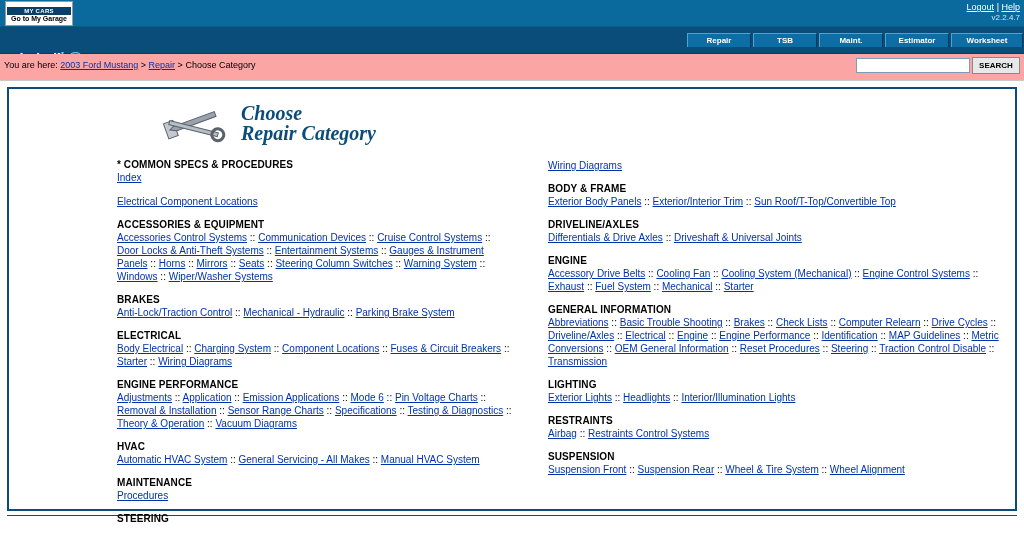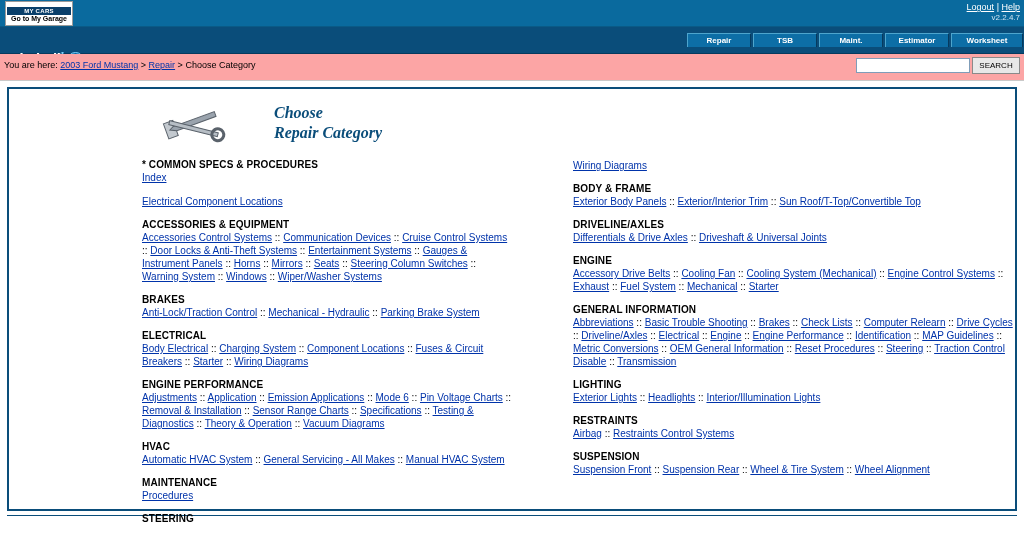--- a/index.html
+++ b/index.html
@@ -64,42 +64,42 @@
   .crumb a{color:#0033aa;}
   .searchbox{
     position:absolute;right:4px;top:3px;display:flex;align-items:center;
   }
   .searchbox input{
     width:108px;height:13px;font-size:9px;border:1px solid #7f9db9;padding:0 2px;
     font-family:"Liberation Sans", sans-serif;
   }
   .searchbox .sbtn{
     margin-left:2px;height:15px;min-width:40px;background:#e8e8e8;border:1px solid #8a8a8a;
-    font-size:8px;font-weight:normal;text-align:center;line-height:15px;padding:0 3px;cursor:pointer;
+    font-size:8px;font-weight:bold;text-align:center;line-height:15px;padding:0 3px;cursor:pointer;
   }
   
   .outer{
     margin:6px 7px 0 7px;border:2px solid #0a4d7a;height:420px;background:#fff;position:relative;
   }
   .titlewrap{
     padding:14px 0 6px 150px;display:flex;align-items:center;gap:10px;
   }
   .wrench{width:72px;height:40px;position:relative;}
   .wrench svg{position:absolute;left:0;top:0;}
   .choosetitle{
     font-family:"Liberation Serif", serif;
-    font-style:italic;font-weight:bold;color:#0a4d7a;font-size:16px;line-height:20px;margin-left:33px;
+    font-style:italic;font-weight:bold;color:#0a4d7a;font-size:20px;line-height:20px;
   }
   .cols{
     display:flex;padding:10px 0 0 0;
   }
   .col{width:50%;box-sizing:border-box;}
   .col.left{padding-left:108px;}
   .col.right{padding-left:36px;}
-  .grp{margin-bottom:11px;margin-left:25px;}
+  .grp{margin-bottom:11px;}
   .grp h3{
     margin:0 0 1px 0;font-size:10px;font-weight:bold;color:#000;letter-spacing:.1px;
   }
   .links{font-size:10px;line-height:13px;color:#000;}
   .links a{color:#0033aa;}
   .sep{color:#000;}
   .bottomborder{
     margin:4px 7px 0 7px;border-top:1px solid #0a4d7a;
   }
 </style>

